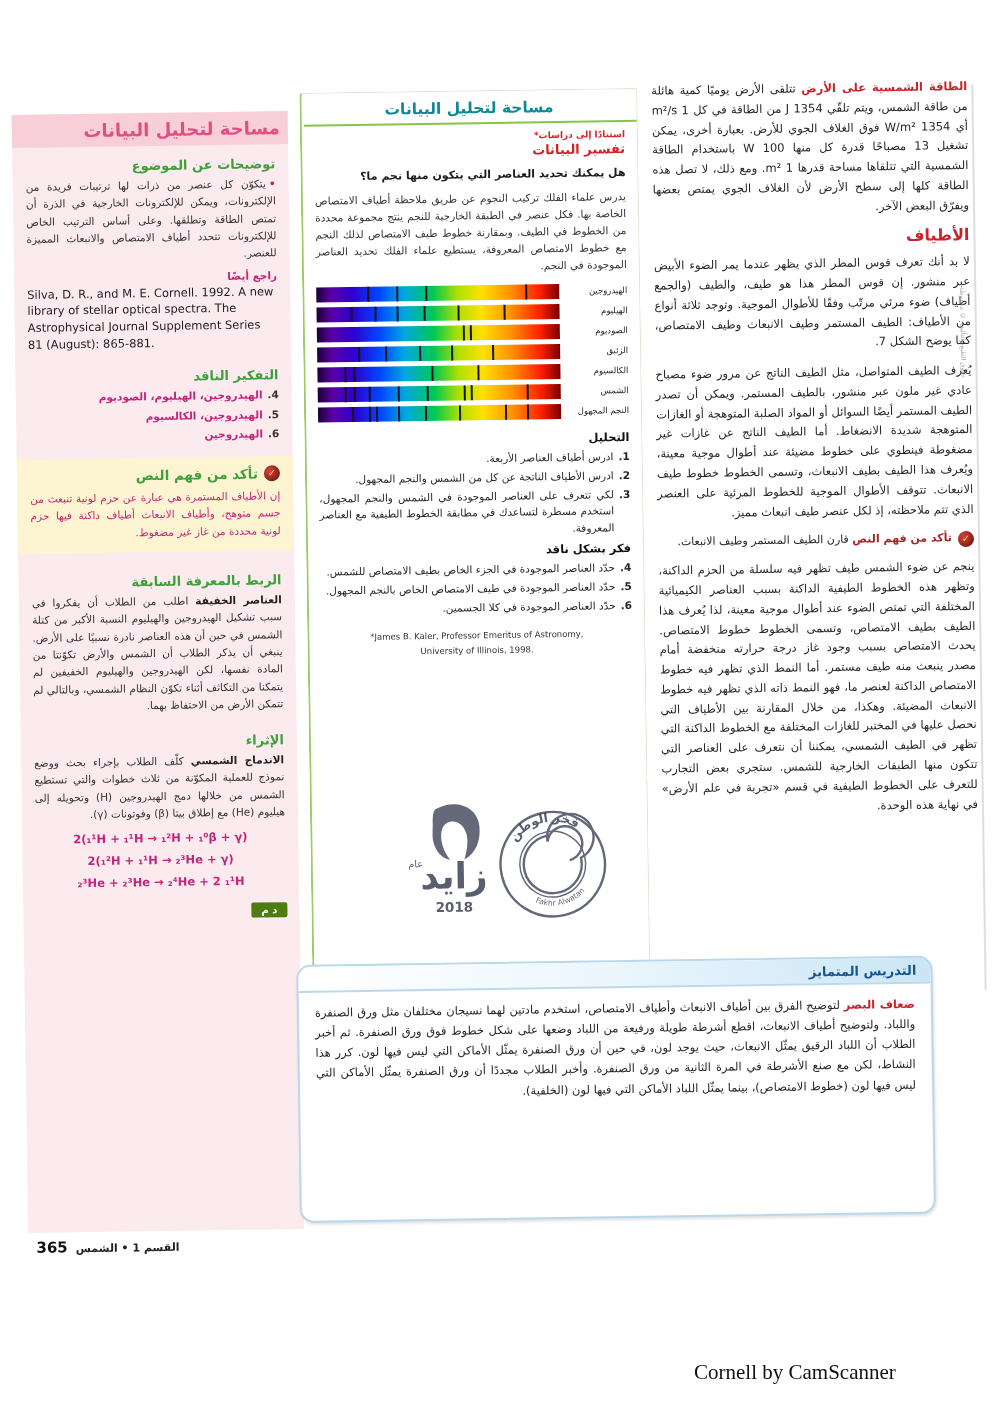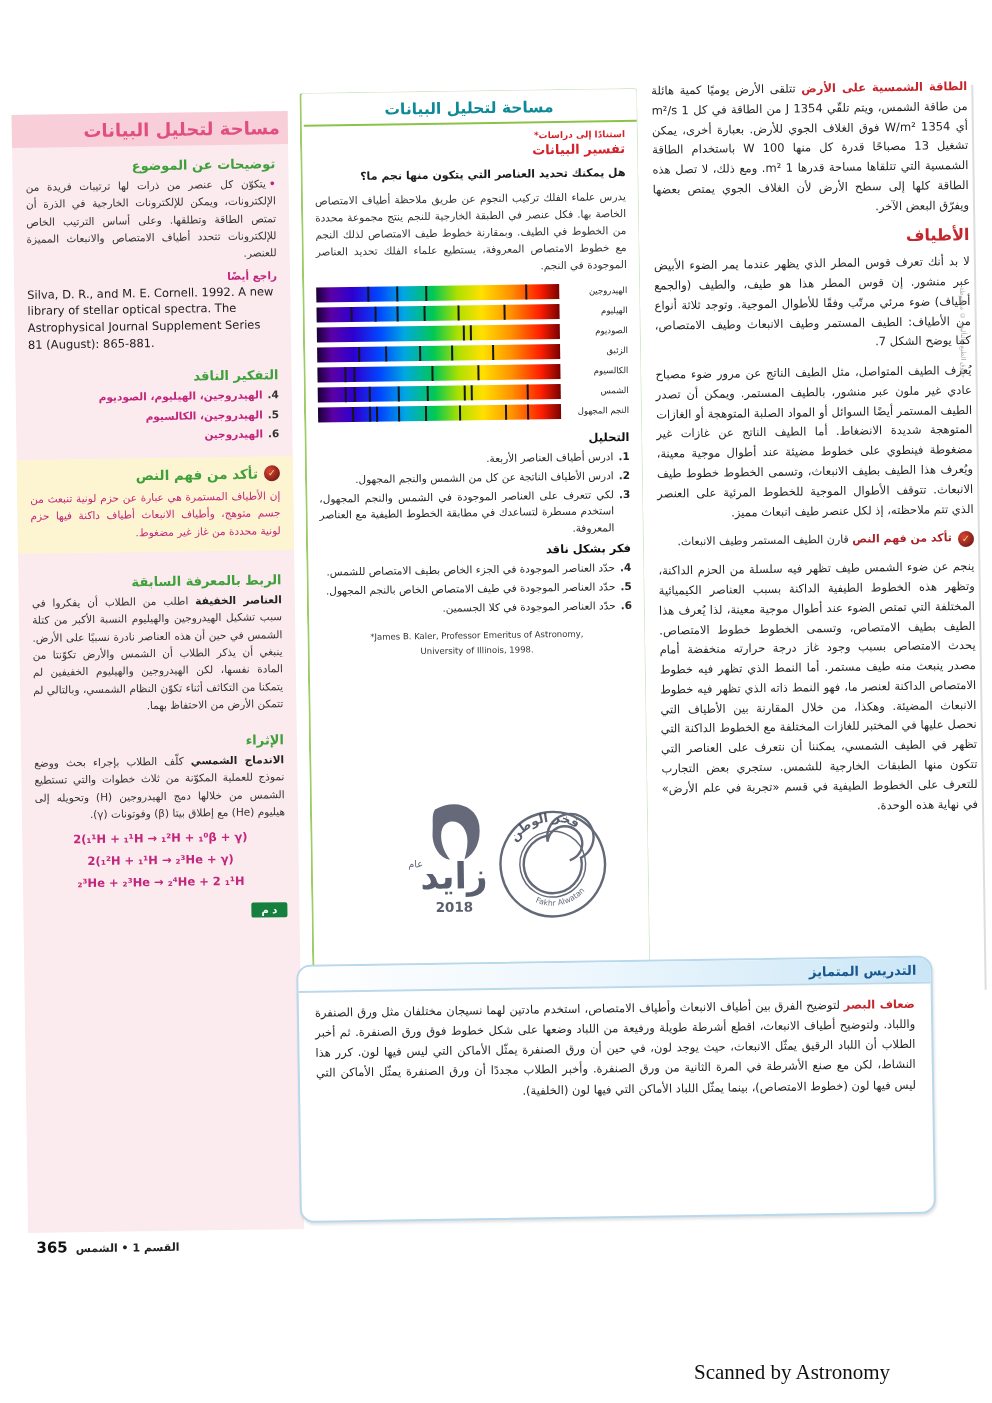--- a/index.html
+++ b/index.html
@@ -26,21 +26,21 @@
   .check-head { display:flex; align-items:center; gap:6px; color:#3fa03c; font-weight:bold; font-size:13.5px; }
   .check-icon { width:16px; height:16px; border-radius:50%;
                 background:radial-gradient(circle at 35% 35%, #d8433a, #5b0f0a);
                 color:#ffd24a; font-size:10px; line-height:1;
                 display:inline-flex; align-items:center; justify-content:center; flex:0 0 auto; }
   .ans-text { color:#c2257b; font-size:10.5px; line-height:1.65; text-align:justify; margin:6px 0 0; }
   .lead-b { font-weight:bold; color:#222; }
   .eq { direction:ltr; text-align:center; color:#c2257b; font-weight:bold; font-size:11.5px;
         line-height:1.9; margin:0; }
   .badge-row { text-align:right; padding:4px 12px 0; }
-  .answer-badge { display:inline-block; background:#15803d; color:#ffffff; font-weight:bold;
+  .answer-badge { display:inline-block; background:#4d7c0f; color:#ffffff; font-weight:bold;
                   font-size:10px; padding:2px 10px; border-radius:2px; }
 
   
   .center-col { position:absolute; left:294px; top:6px; width:338px; }
   .lab-box { position:relative; border:1px solid #d6e8cf; border-left:2px solid #9ccc65;
              border-radius:4px; background:#fff; height:934px; padding:8px 12px 0;
              direction:rtl; box-sizing:border-box; }
   .lab-banner { text-align:center; color:#0e8a96; font-weight:bold; font-size:15.5px; }
   .lab-rule { height:2px; background:#8bc34a; margin:5px -12px 7px -10px; }
   .kicker { color:#d2232a; font-size:9px; font-weight:bold; }
@@ -316,14 +316,14 @@
     </div>
 
     <div class="left-footer">
       <span class="lf-num">365</span>
       <span class="lf-label">القسم 1 • الشمس</span>
     </div>
     <div class="copyright-v">حقوق الطبع والتأليف © محفوظة</div>
     <div class="scan-edge"></div>
   </div>
 
-  <div class="camscanner">Scanned by Astronomy</div>
+  <div class="camscanner">Cornell by CamScanner</div>
 </div>
 
 </body></html>

